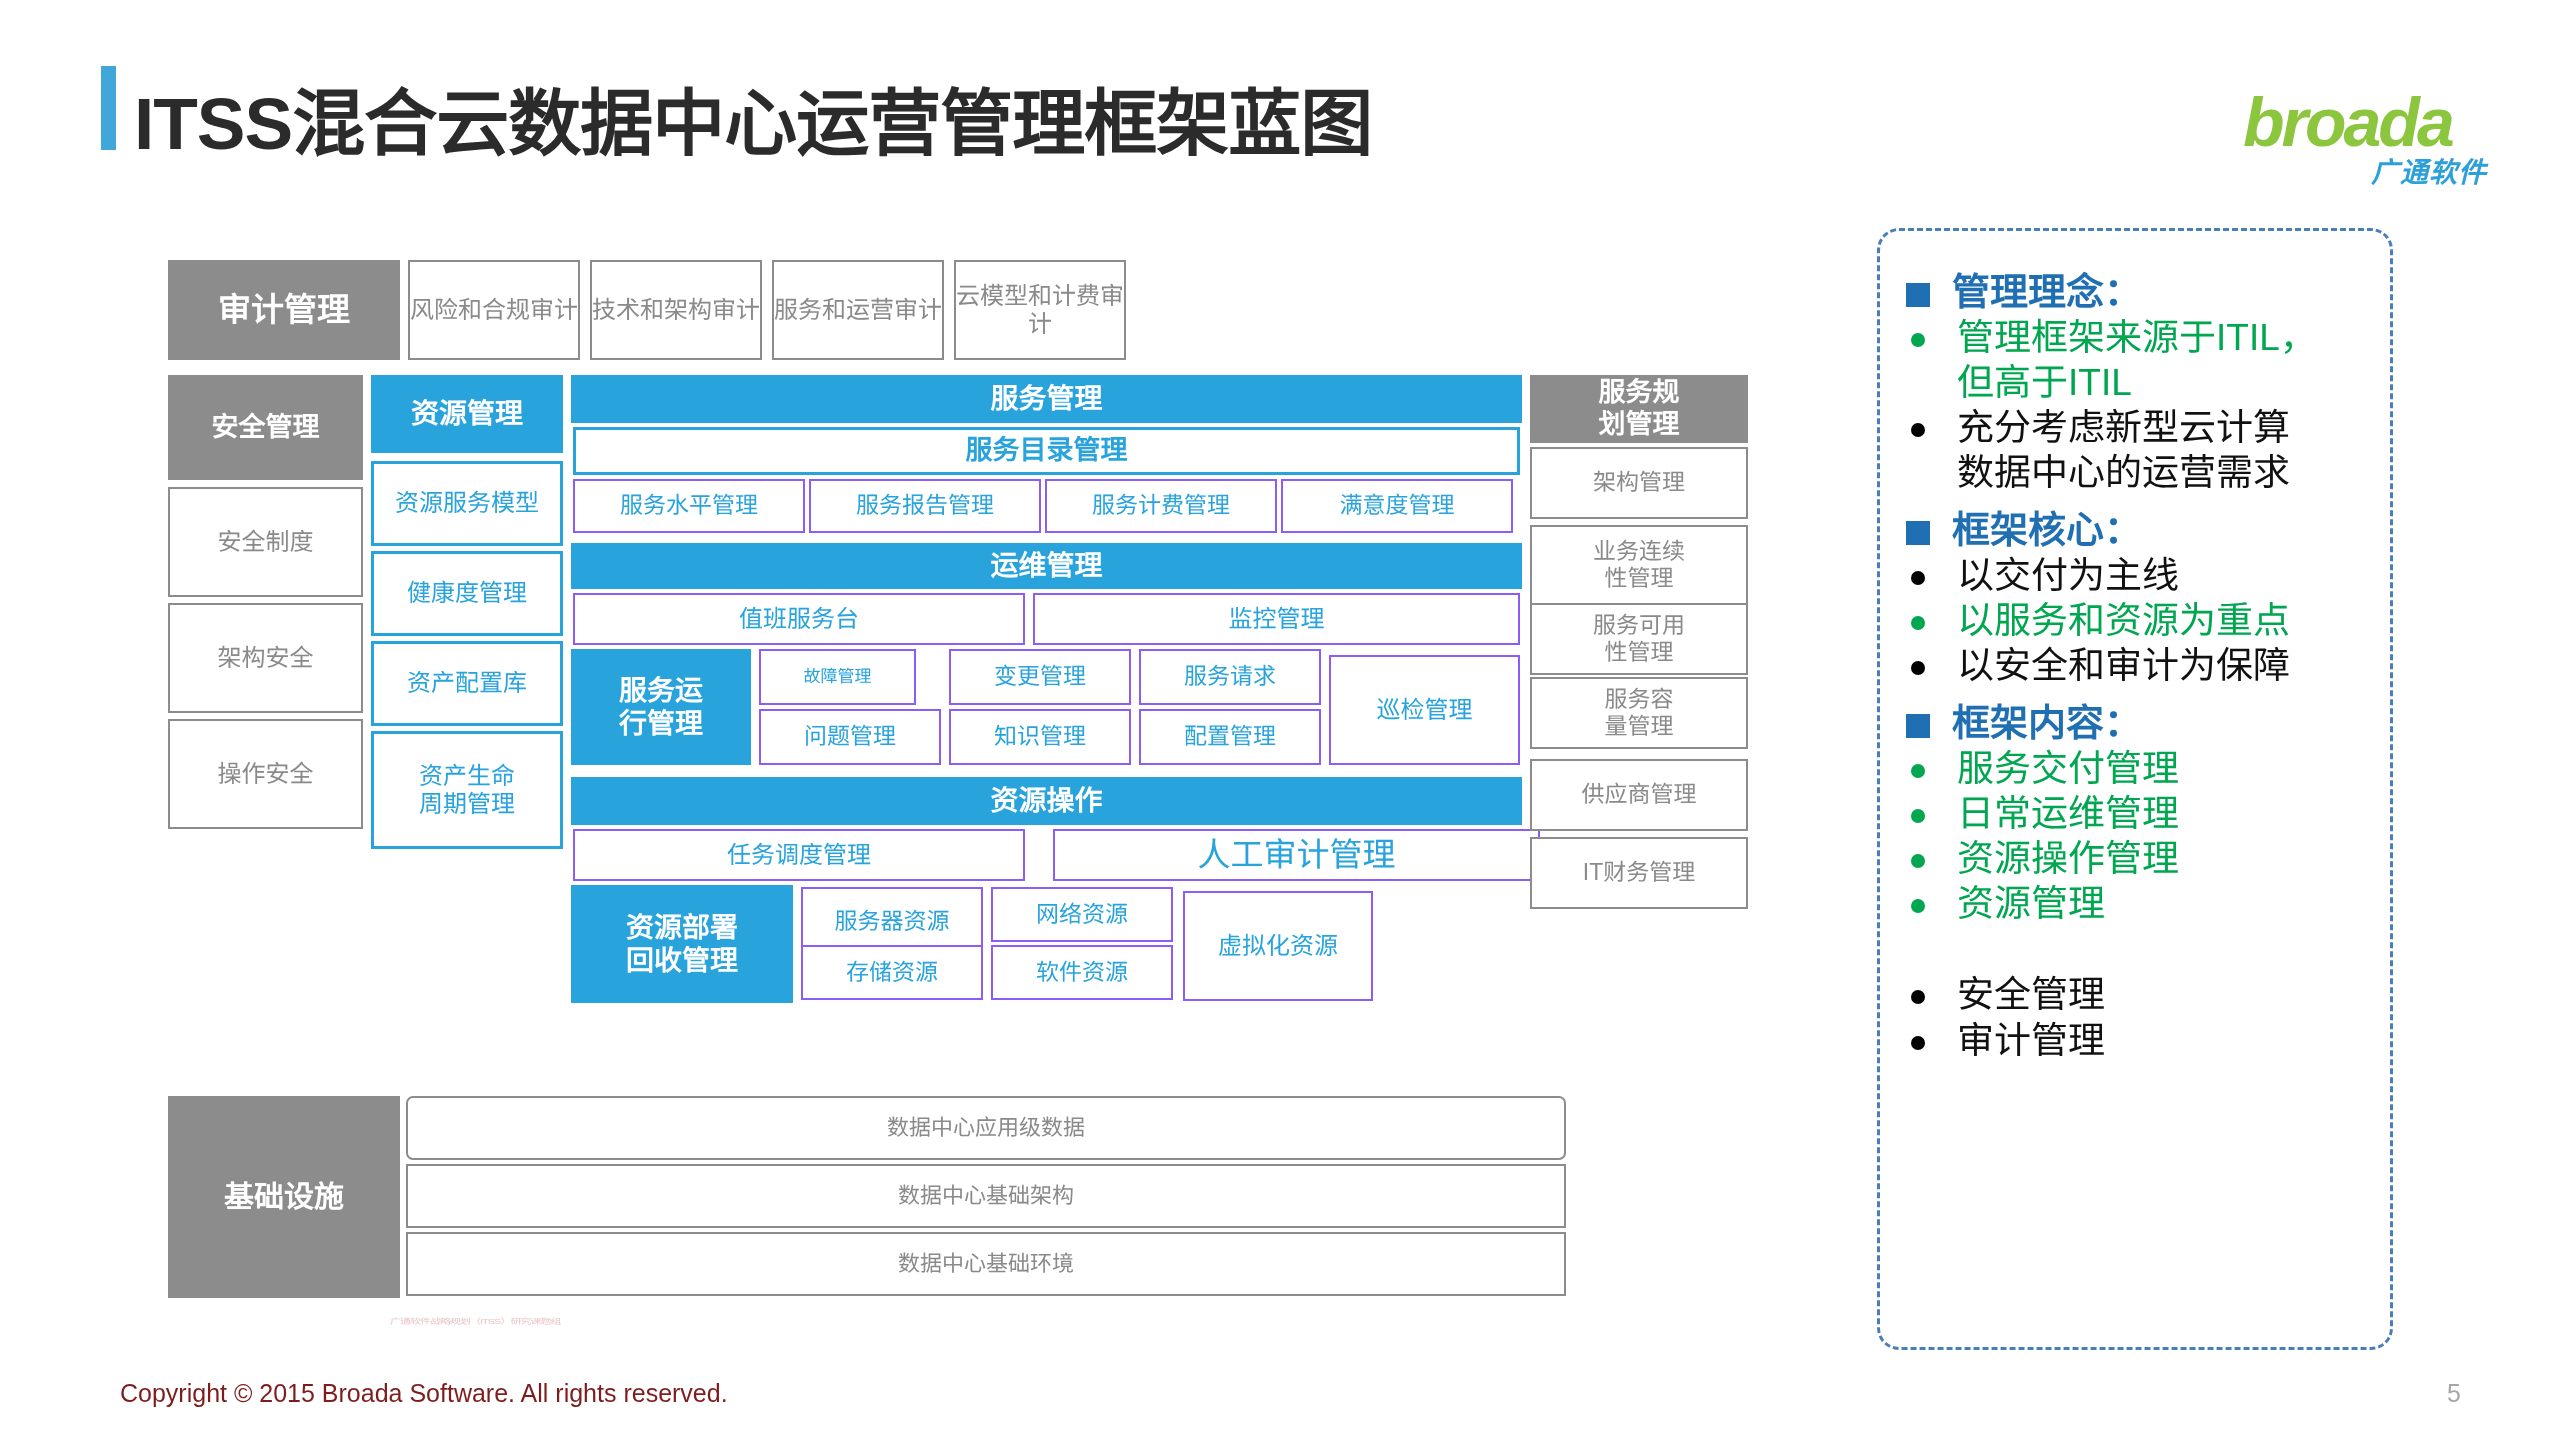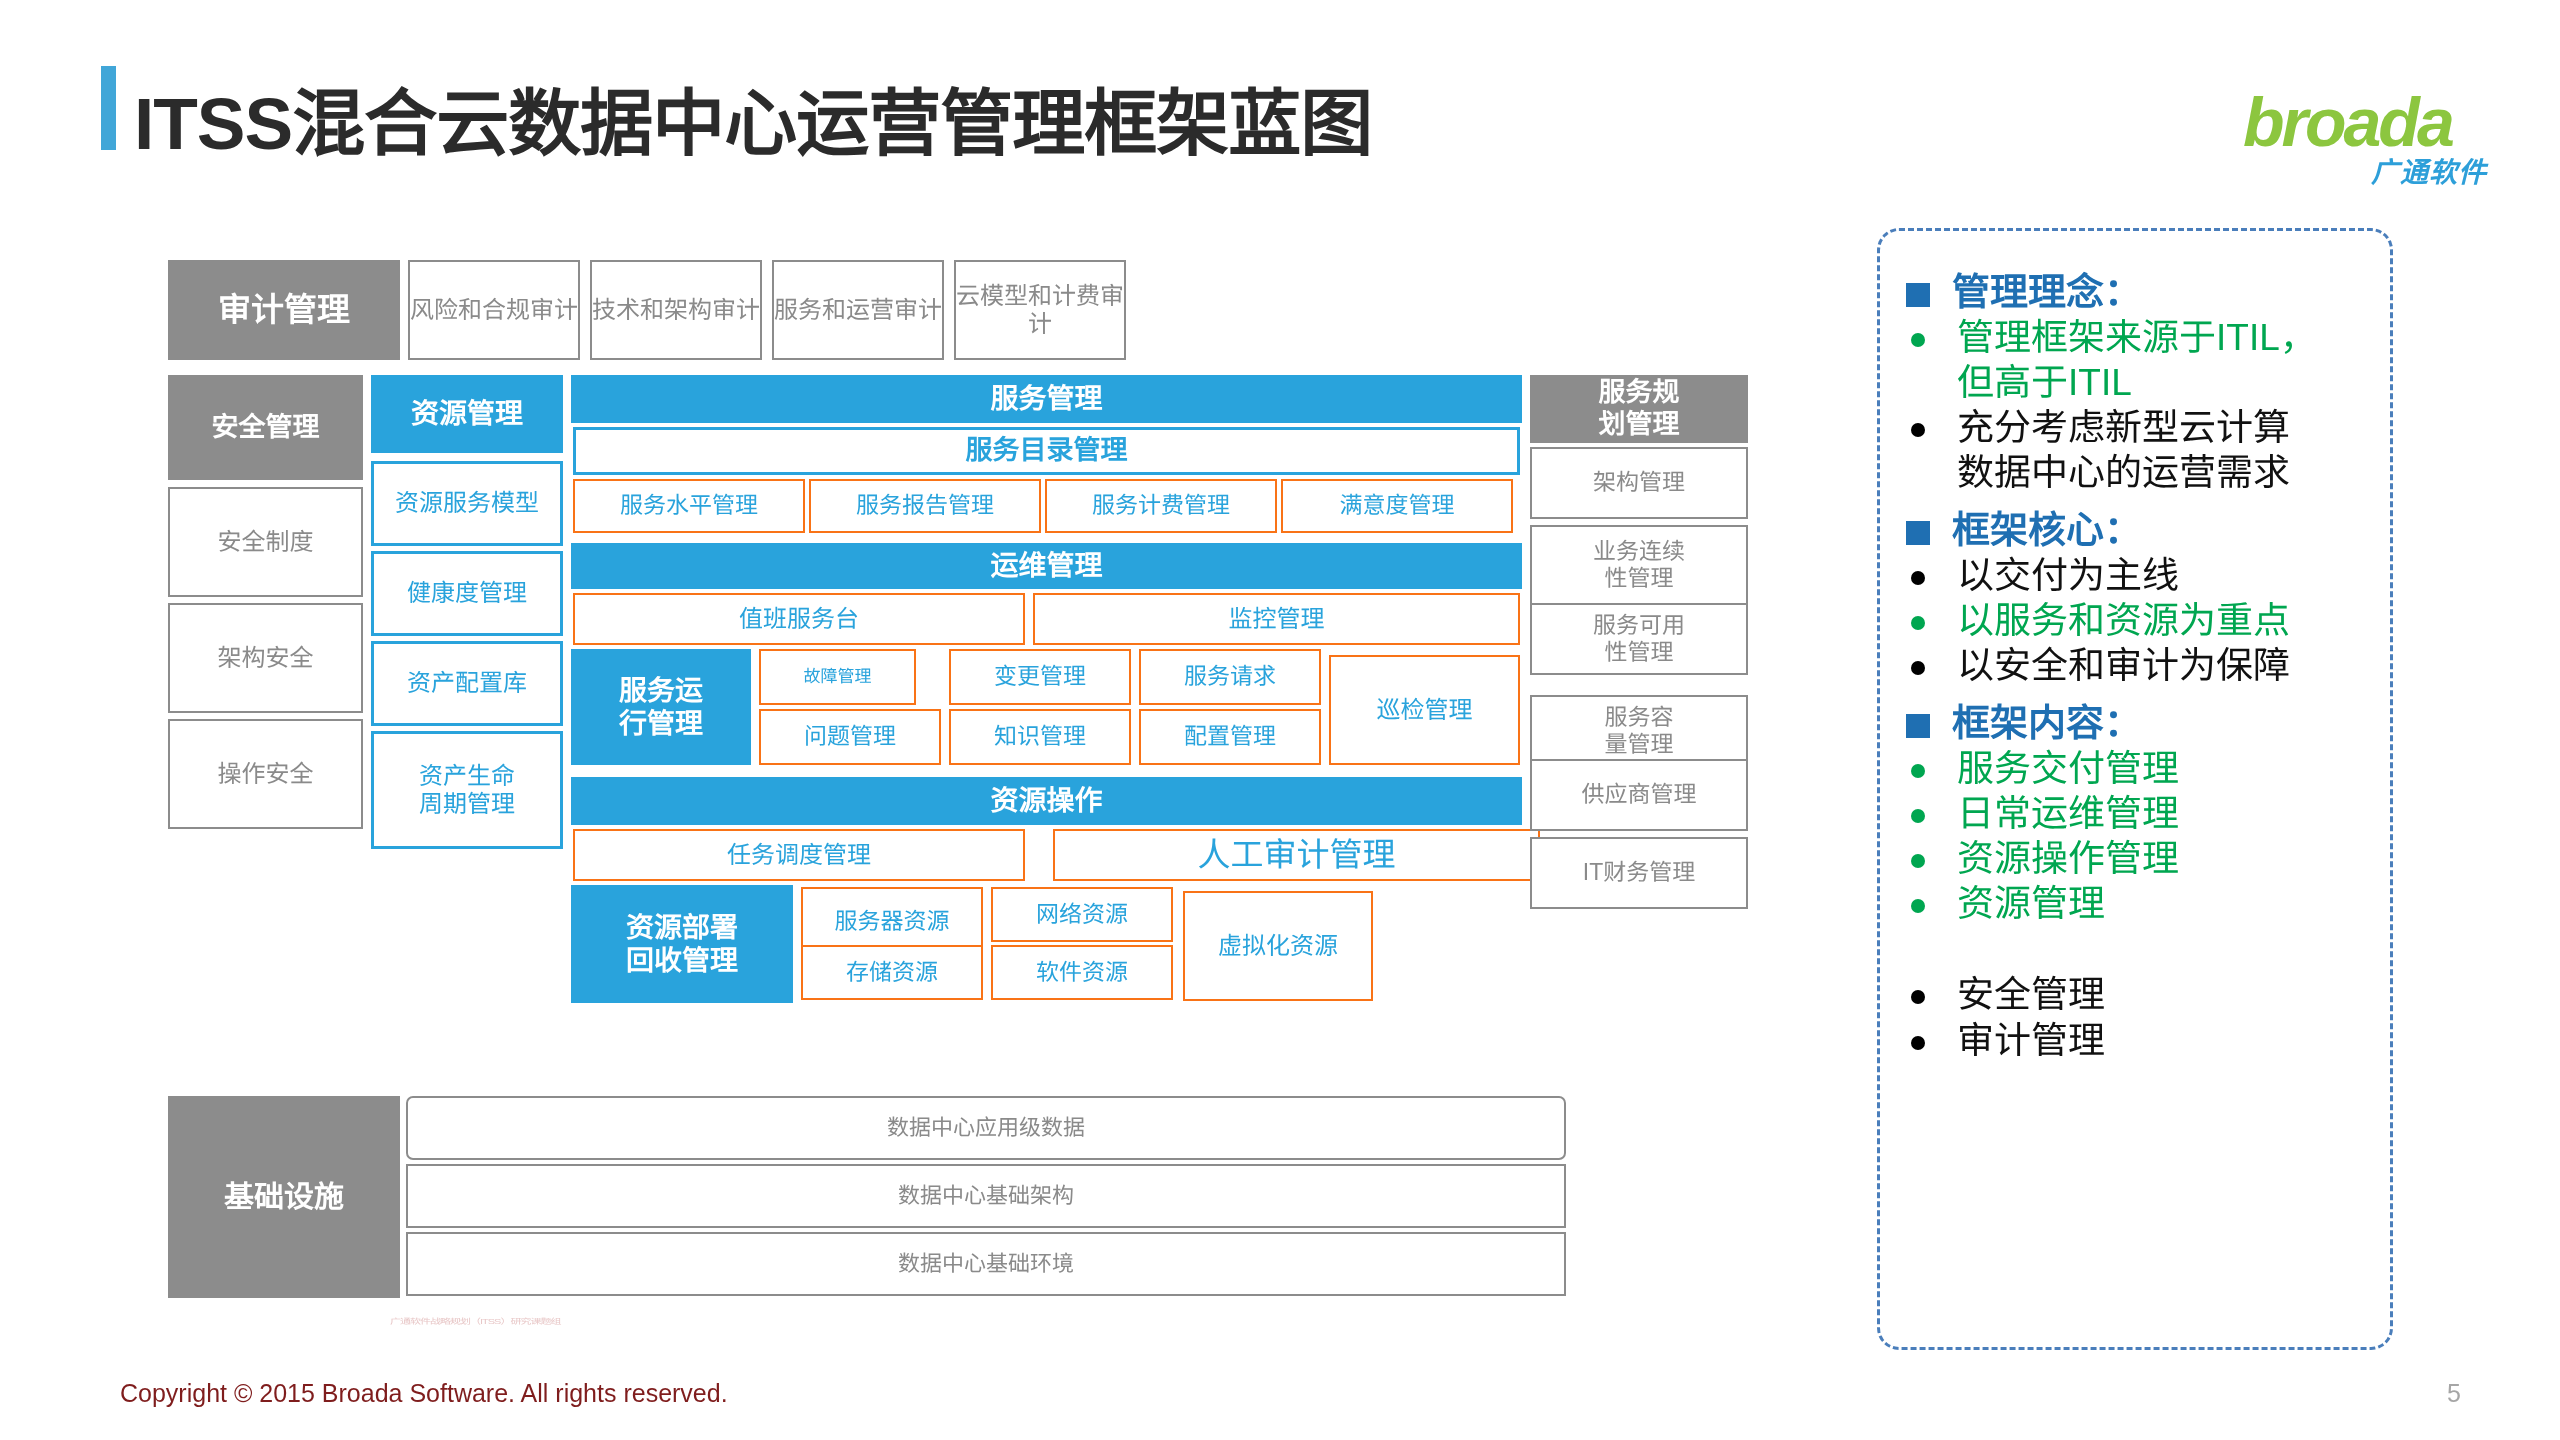--- a/index.html
+++ b/index.html
@@ -41,21 +41,21 @@
   .cell{
     box-sizing:border-box;
     display:flex;align-items:center;justify-content:center;
     text-align:center;line-height:1.18;
     font-family:"Liberation Sans","DejaVu Sans",sans-serif;
   }
   .grey-solid{background:#8c8c8c;color:#ffffff;font-weight:bold;}
   .grey-out{background:#ffffff;color:#8a8a8a;border:2px solid #8c8c8c;}
   .blue-solid{background:#29a3dc;color:#ffffff;font-weight:bold;}
   .blue-out{background:#ffffff;color:#29a3dc;border:3px solid #29a3dc;}
-  .blue-out-thin{background:#ffffff;color:#29a3dc;border:2px solid #f97316;}
+  .blue-out-thin{background:#ffffff;color:#29a3dc;border:2px solid #8b5cf6;}
   
   .r1{position:absolute;left:0;top:0;height:100px;}
   
   .colsec{position:absolute;left:0;top:115px;width:195px;}
   .colres{position:absolute;left:203px;top:115px;width:192px;}
   .colplan{position:absolute;left:1362px;top:115px;width:218px;}
   .center{position:absolute;left:403px;top:115px;width:951px;}
   
   .infra{position:absolute;left:0;top:836px;width:1580px;height:210px;}
   .watermark{
@@ -162,21 +162,21 @@
       <div class="cell blue-out-thin" style="position: absolute; left: 230px; top: 570px; width: 182px; height: 55px; font-size: 23px;">存储资源</div>
       <div class="cell blue-out-thin" style="position: absolute; left: 420px; top: 570px; width: 182px; height: 55px; font-size: 23px;">软件资源</div>
       <div class="cell blue-out-thin" style="position: absolute; left: 612px; top: 516px; width: 190px; height: 110px; font-size: 24px;">虚拟化资源</div>
     </div>
 
   <div class="colplan" id="plan-col">
       <div class="cell grey-solid" style="position: absolute; left: 0px; top: 0px; width: 218px; height: 68px; font-size: 27px;">服务规<br>划管理</div>
       <div class="cell grey-out" style="position: absolute; left: 0px; top: 72px; width: 218px; height: 72px; font-size: 23px;">架构管理</div>
       <div class="cell grey-out" style="position: absolute; left: 0px; top: 150px; width: 218px; height: 80px; font-size: 23px;">业务连续<br>性管理</div>
       <div class="cell grey-out" style="position: absolute; left: 0px; top: 228px; width: 218px; height: 72px; font-size: 23px;">服务可用<br>性管理</div>
-      <div class="cell grey-out" style="position: absolute; left: 0px; top: 320px; width: 218px; height: 72px; font-size: 23px;">服务容<br>量管理</div>
+      <div class="cell grey-out" style="position: absolute; left: 0px; top: 302px; width: 218px; height: 72px; font-size: 23px;">服务容<br>量管理</div>
       <div class="cell grey-out" style="position: absolute; left: 0px; top: 384px; width: 218px; height: 72px; font-size: 23px;">供应商管理</div>
       <div class="cell grey-out" style="position: absolute; left: 0px; top: 462px; width: 218px; height: 72px; font-size: 23px;">IT财务管理</div>
     </div>
 
   <div class="infra" id="infra-row">
       <div class="cell grey-solid" style="position: absolute; left: 0px; top: 0px; width: 232px; height: 202px; font-size: 30px;">基础设施</div>
       <div class="cell grey-out" style="position: absolute; left: 238px; top: 0px; width: 1160px; height: 64px; font-size: 22px; border-radius: 7px;">数据中心应用级数据</div>
       <div class="cell grey-out" style="position: absolute; left: 238px; top: 68px; width: 1160px; height: 64px; font-size: 22px;">数据中心基础架构</div>
       <div class="cell grey-out" style="position: absolute; left: 238px; top: 136px; width: 1160px; height: 64px; font-size: 22px;">数据中心基础环境</div>
     </div>

